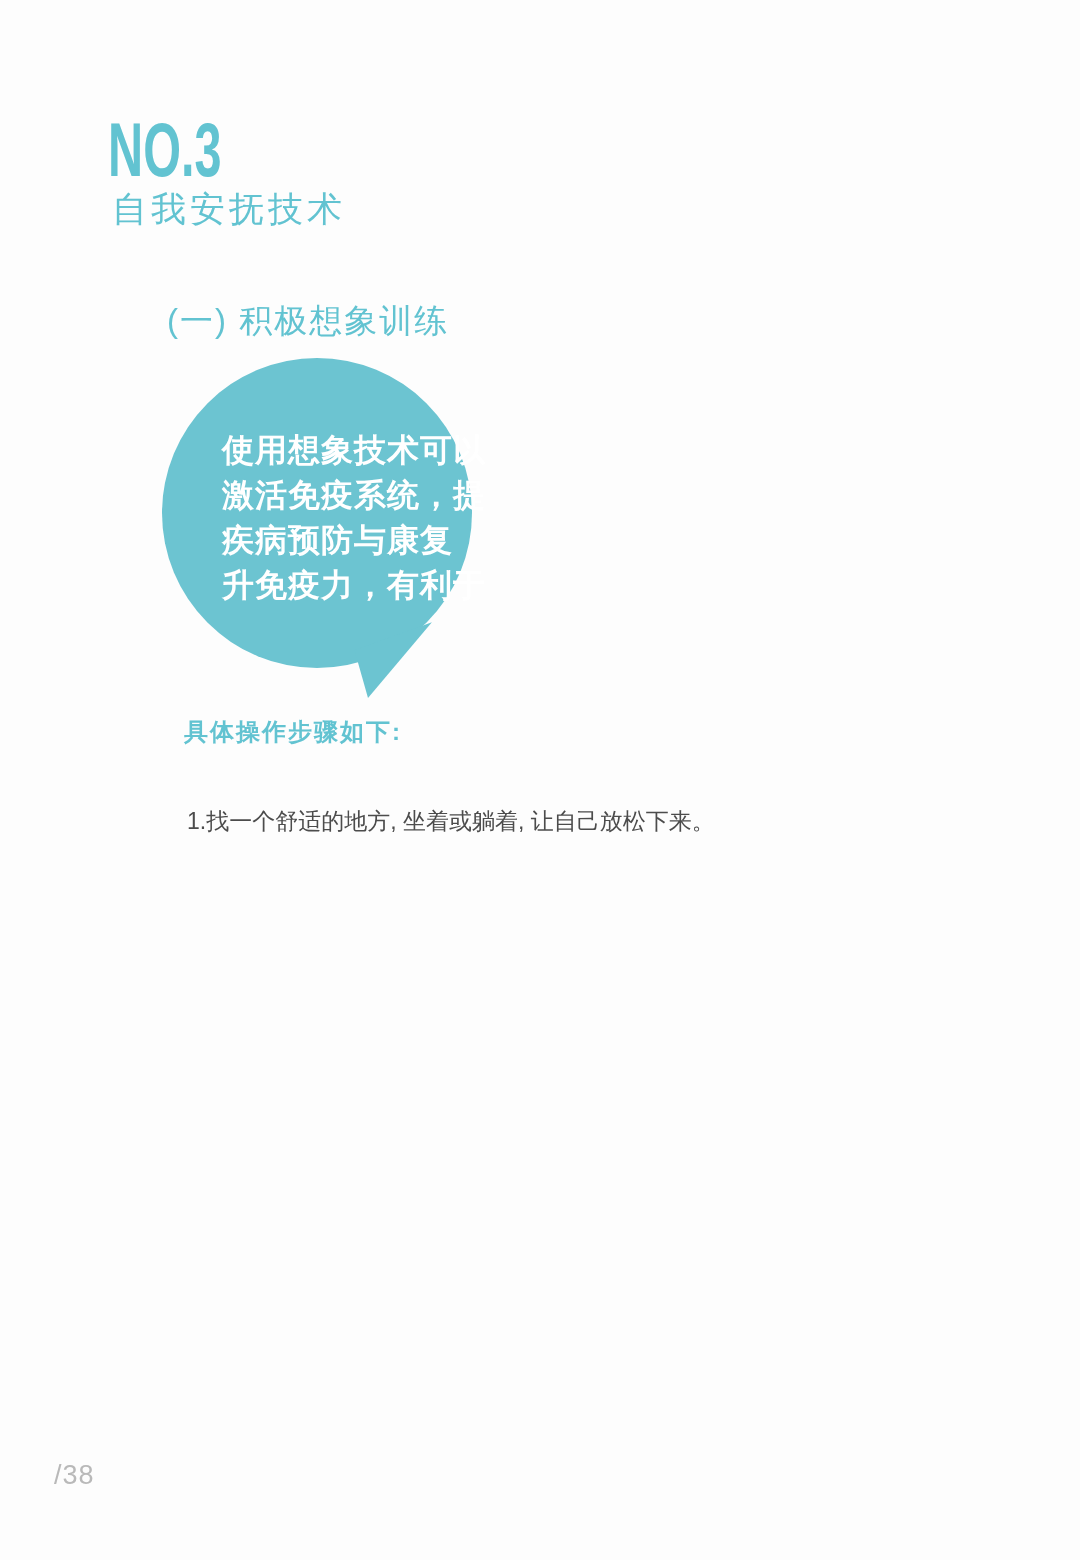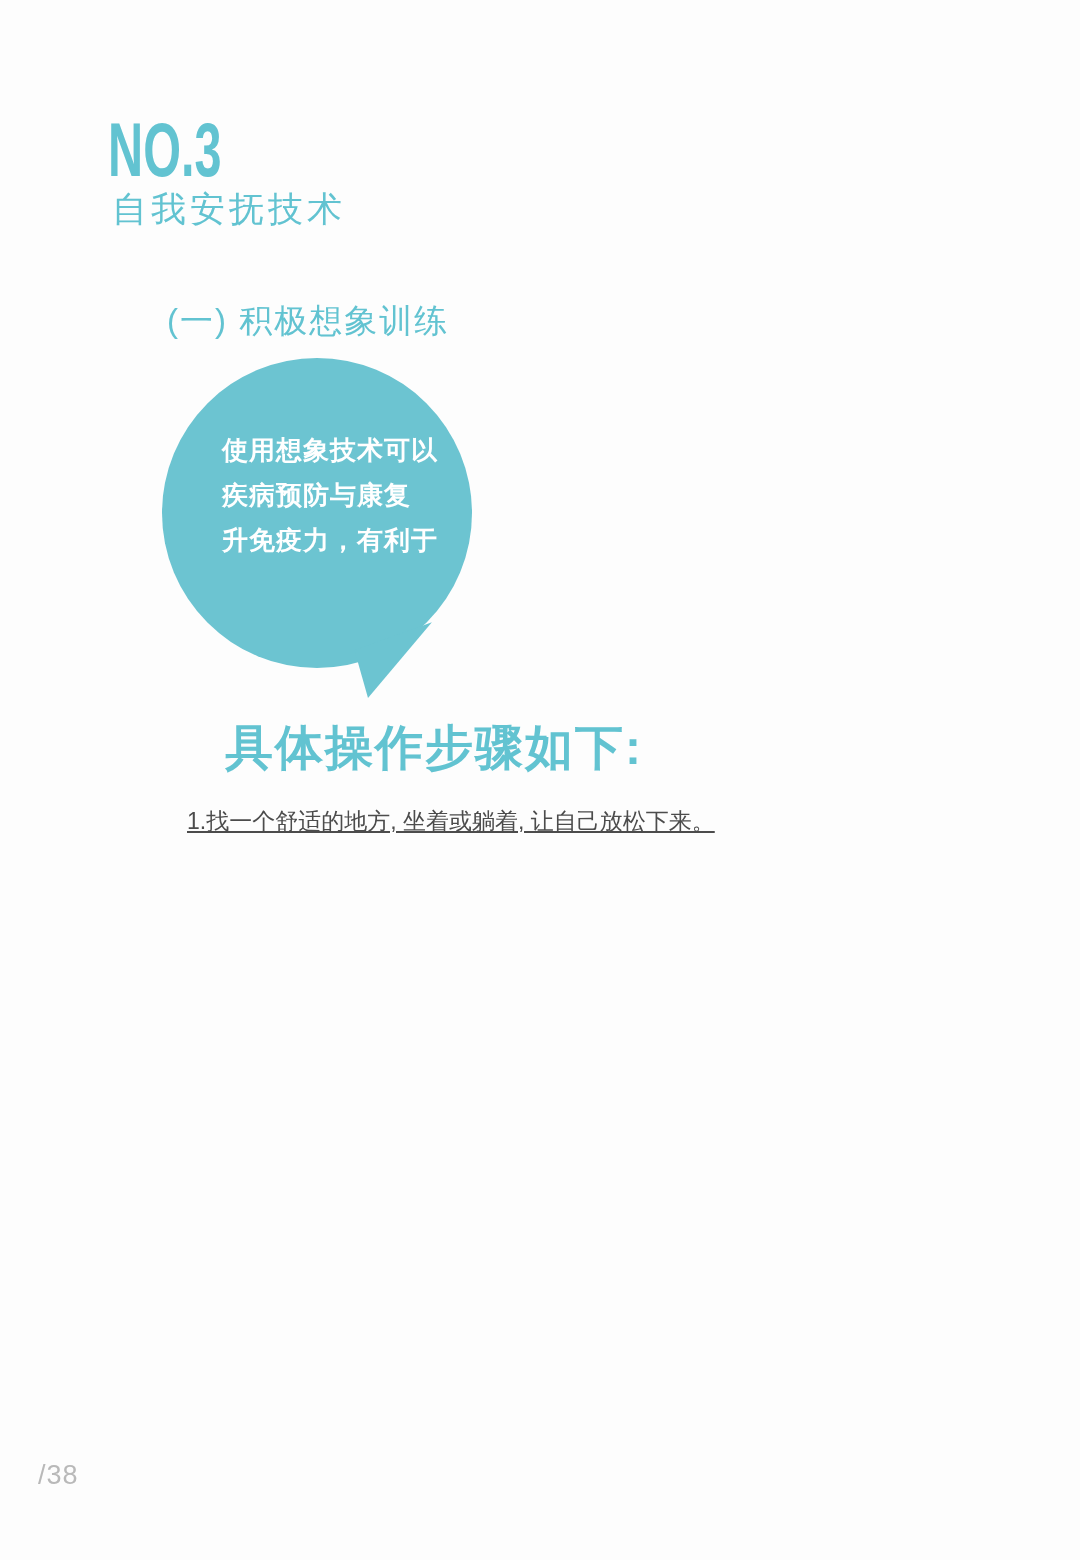--- a/index.html
+++ b/index.html
@@ -52,77 +52,76 @@
   .bubble-tail {
     position: absolute;
     left: 188px; top: 260px;
     width: 90px; height: 85px;
     background: var(--bubble, #6cc4d1);
     clip-path: polygon(5% 38%, 91% 5%, 20% 94%);
   }
   .bubble-text {
     position: absolute;
     left: 60px; top: 70px;
-    font-size: 26px;
+    font-size: 32px;
     line-height: 45px;
     font-weight: 700;
     letter-spacing: 1px;
     color: #ffffff;
     white-space: nowrap;
   }
 
   .steps-heading {
     position: absolute;
     left: 184px; top: 716px;
-    font-size: 48px;
+    font-size: 24px;
     font-weight: 700;
     letter-spacing: 2px;
     color: var(--accent, #62c3d1);
-    margin-left: 41px;
   }
 
   .steps {
     position: absolute;
     left: 187px; top: 800px;
     width: 782px;
     font-size: 23px;
     line-height: 42px;
     font-weight: 300;
     color: var(--ink, #4c4c4c);
   }
   .steps p {
     margin-bottom: 26px;
     text-align: justify;
     text-align-last: left;
-    text-decoration: underline;
   }
 
   .page-number {
     position: absolute;
-    left: 38px; top: 1460px;
+    left: 54px; top: 1460px;
     font-size: 27px;
     letter-spacing: 1px;
     color: var(--muted, #b9b9b9);
   }
 </style>
 </head>
 <body style="background: rgb(253, 253, 253);">
 
 <div class="page">
 
   <div class="chapter-no">NO.3</div>
 
   <div class="chapter-title">自我安抚技术</div>
 
   <h2 class="section-heading">(一) 积极想象训练</h2>
 
   <div class="bubble">
     <div class="bubble-tail"></div>
     <div class="bubble-text">
       <div>使用想象技术可以</div>
+      <div>激活免疫系统，提</div>
       <div>疾病预防与康复</div>
       <div>升免疫力，有利于</div>
     </div>
   </div>
 
   <h3 class="steps-heading">具体操作步骤如下:</h3>
 
   <div class="steps">
     <p>1.找一个舒适的地方, 坐着或躺着, 让自己放松下来。</p>
   </div>

